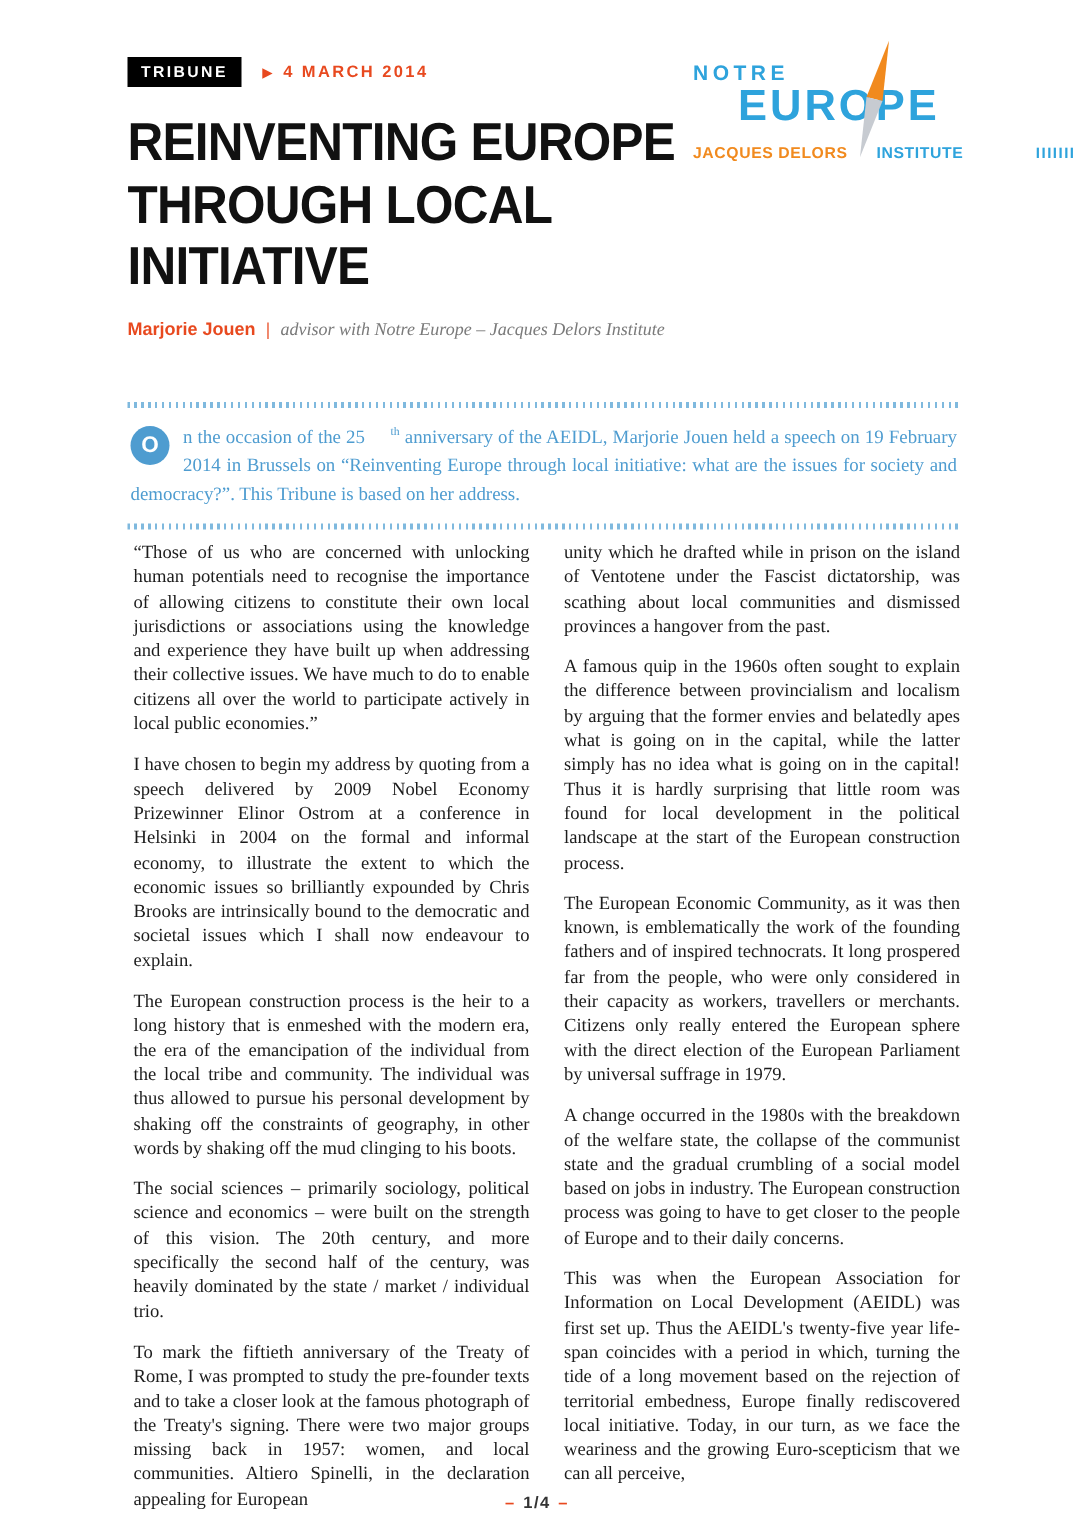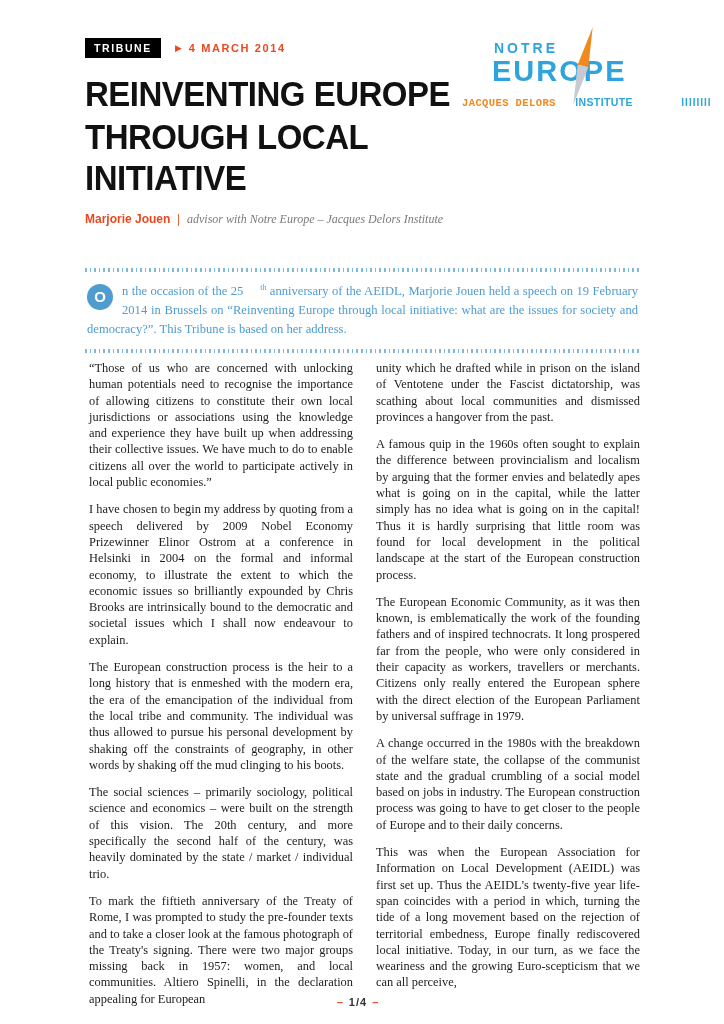--- a/index.html
+++ b/index.html
@@ -28,26 +28,26 @@
   }
   .author{font-size:12px;margin-top:22px;}
   .author-name{color:var(--accent,#E8491F);font-weight:bold;
     font-family:"Liberation Sans","DejaVu Sans",sans-serif;font-size:12px;}
   .author-sep{color:var(--accent,#E8491F);font-weight:bold;margin:0 4px;}
   .author-role{color:#7a7a7a;font-style:italic;font-size:12px;}
   
   .logo{position:absolute;top:40px;right:54px;width:200px;
     font-family:"Liberation Sans","DejaVu Sans",sans-serif;text-align:left;}
   .logo-notre{color:var(--logo_blue,#2EA3DC);font-weight:bold;font-size:14px;
-    letter-spacing:3px;margin-left:32px;}
+    letter-spacing:3px;}
   .logo-europe{color:var(--logo_blue,#2EA3DC);font-weight:bold;font-size:29px;
     letter-spacing:2px;margin-left:30px;line-height:1.05;}
   .logo-needle{position:absolute;left:112px;top:-14px;transform:rotate(14deg);}
   .logo-sub{margin-top:10px;font-size:10.5px;font-weight:bold;letter-spacing:0.4px;white-space:nowrap;}
-  .logo-jd{color:var(--needle_orange,#F18A1E);font-family:Liberation Mono, monospace;}
+  .logo-jd{color:var(--needle_orange,#F18A1E);}
   .logo-inst{color:var(--logo_blue,#2EA3DC);margin-left:16px;}
   .logo-bars{color:var(--logo_blue,#2EA3DC);margin-left:5px;letter-spacing:1px;font-size:10px;padding-left:40px;}
   
   .intro{position:absolute;left:85px;top:268px;width:555px;}
   .dash-line{height:4px;width:100%;
     background:repeating-linear-gradient(to right,
       #7FB9DE 0px,#7FB9DE 1.6px,transparent 1.6px,transparent 4.6px);}
   .intro-content{padding:10px 2px 10px 2px;overflow:hidden;}
   .dropcap{float:left;width:26px;height:26px;border-radius:50%;
     background:var(--intro_blue,#4E9CD0);color:#fff;text-align:center;

